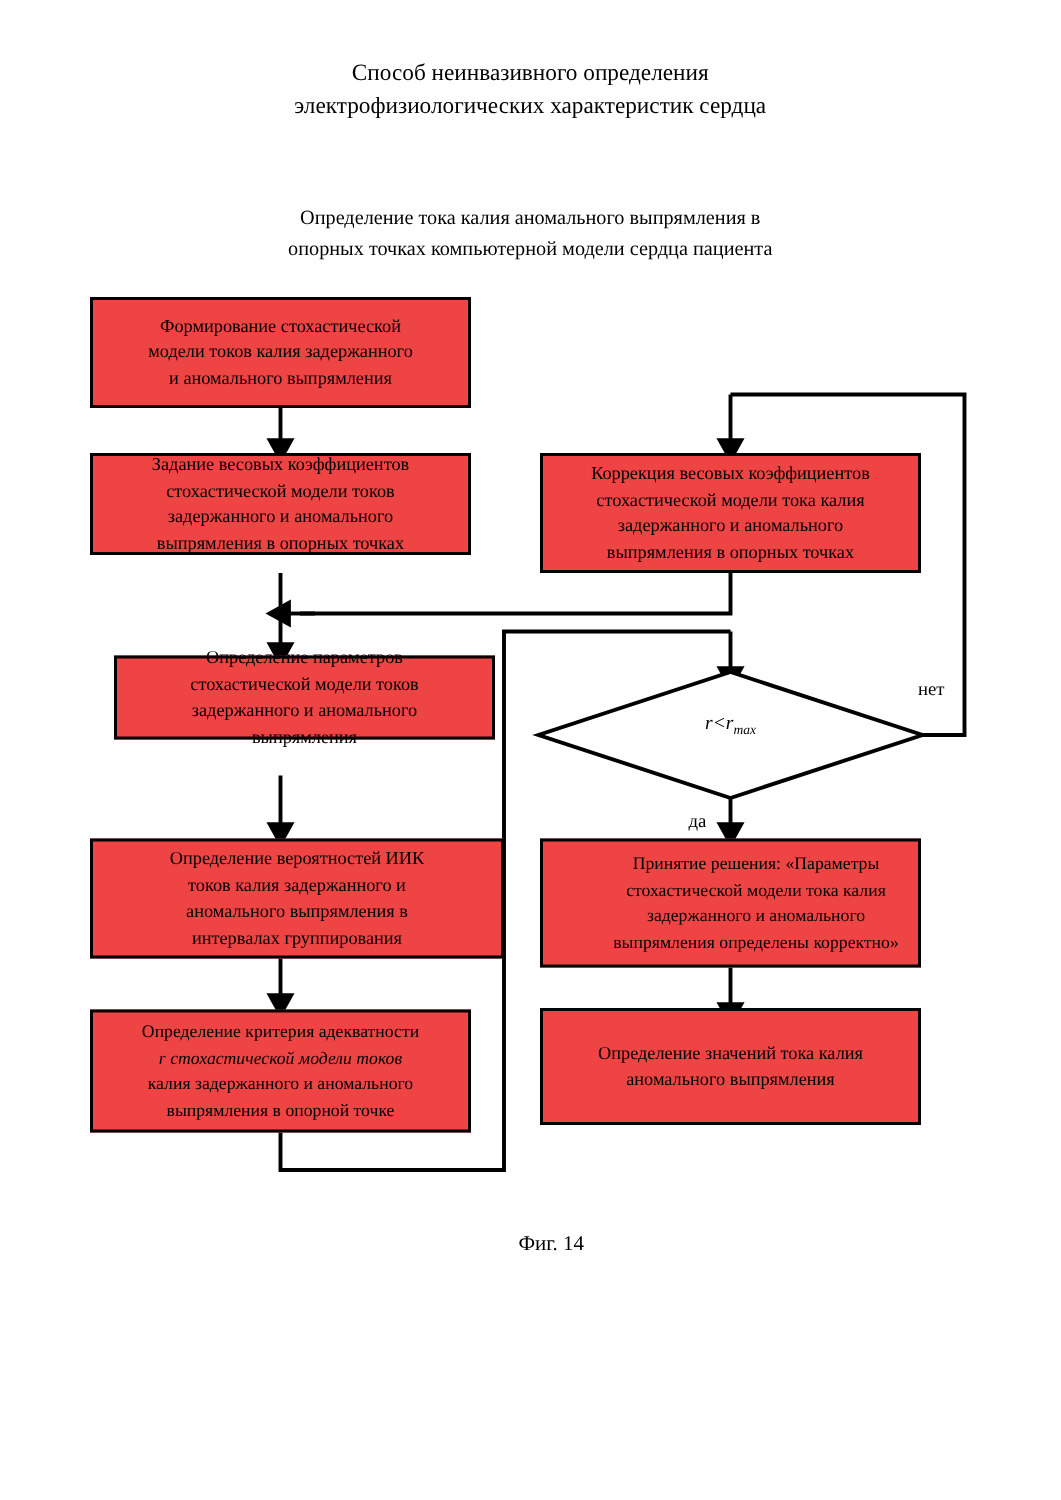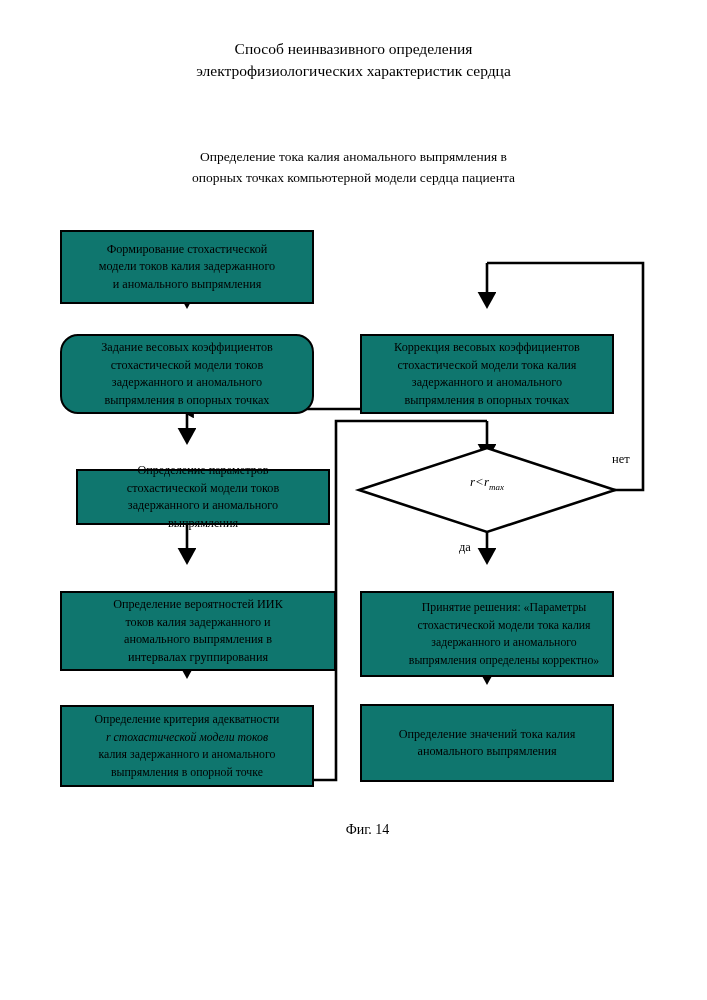--- a/index.html
+++ b/index.html
@@ -13,43 +13,42 @@
   }
   .page{position:absolute;inset:0;}
 
   .title{
     position:absolute;left:0;right:0;top:38px;
     text-align:center;font-size:15.5px;line-height:22px;
   }
   .title .l2{display:block;}
 
   .subtitle{
-    position:absolute;left:0;right:0;top:146px;
+    position:absolute;left:0;right:0;top:134px;
     text-align:center;font-size:13.5px;line-height:21px;
   }
 
   .caption{
     position:absolute;left:0;right:0;top:822px;
     text-align:center;font-size:14px;margin-left:28px;
   }
 
   
   svg.wires{position:absolute;left:0;top:0;width:707px;height:1000px;}
 
   
   .box{
     position:absolute;
     box-sizing:border-box;
     border:2px solid #000;
-    background:#0f766e;
+    background:#ef4444;
     display:flex;align-items:center;justify-content:center;
     text-align:center;
     font-size:12.2px;line-height:17.5px;
     padding:3px 6px;
-    margin-top:32px;
   }
   .box span{display:block;}
   .it{font-style:italic;}
 
   
   .diamond-label{
     position:absolute;
     text-align:center;
     font-size:13px;font-style:italic;
     white-space:nowrap;
@@ -121,21 +120,21 @@
   <div class="edge-label" style="left:459px;top:540px;">да</div>
 
   <div class="box" style="left:60px;top:198px;width:254px;height:74px;">
     <div>
       <span>Формирование стохастической</span>
       <span>модели токов калия задержанного</span>
       <span>и аномального выпрямления</span>
     </div>
   </div>
 
-  <div class="box" style="left:60px;top:302px;width:254px;height:80px;border-radius:18px;">
+  <div class="box" style="left:60px;top:302px;width:254px;height:68px;">
     <div>
       <span>Задание весовых коэффициентов</span>
       <span>стохастической модели токов</span>
       <span>задержанного и аномального</span>
       <span>выпрямления в опорных точках</span>
     </div>
   </div>
 
   <div class="box" style="left:360px;top:302px;width:254px;height:80px;">
     <div>

